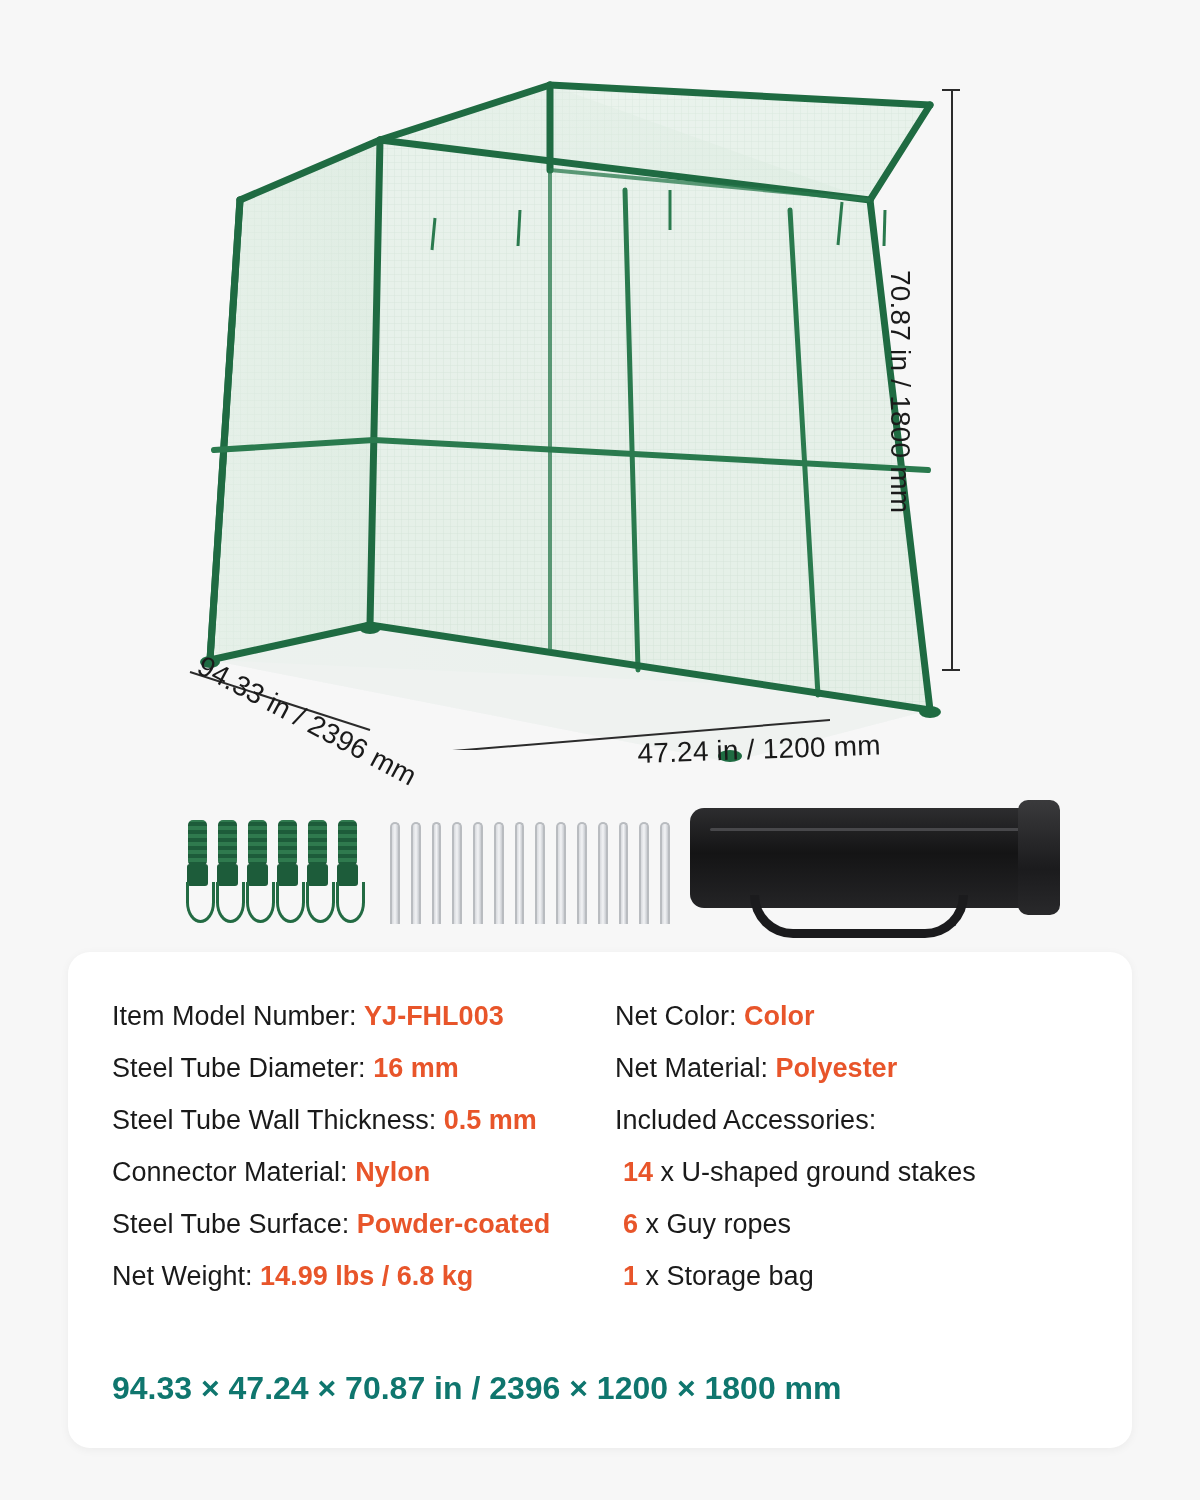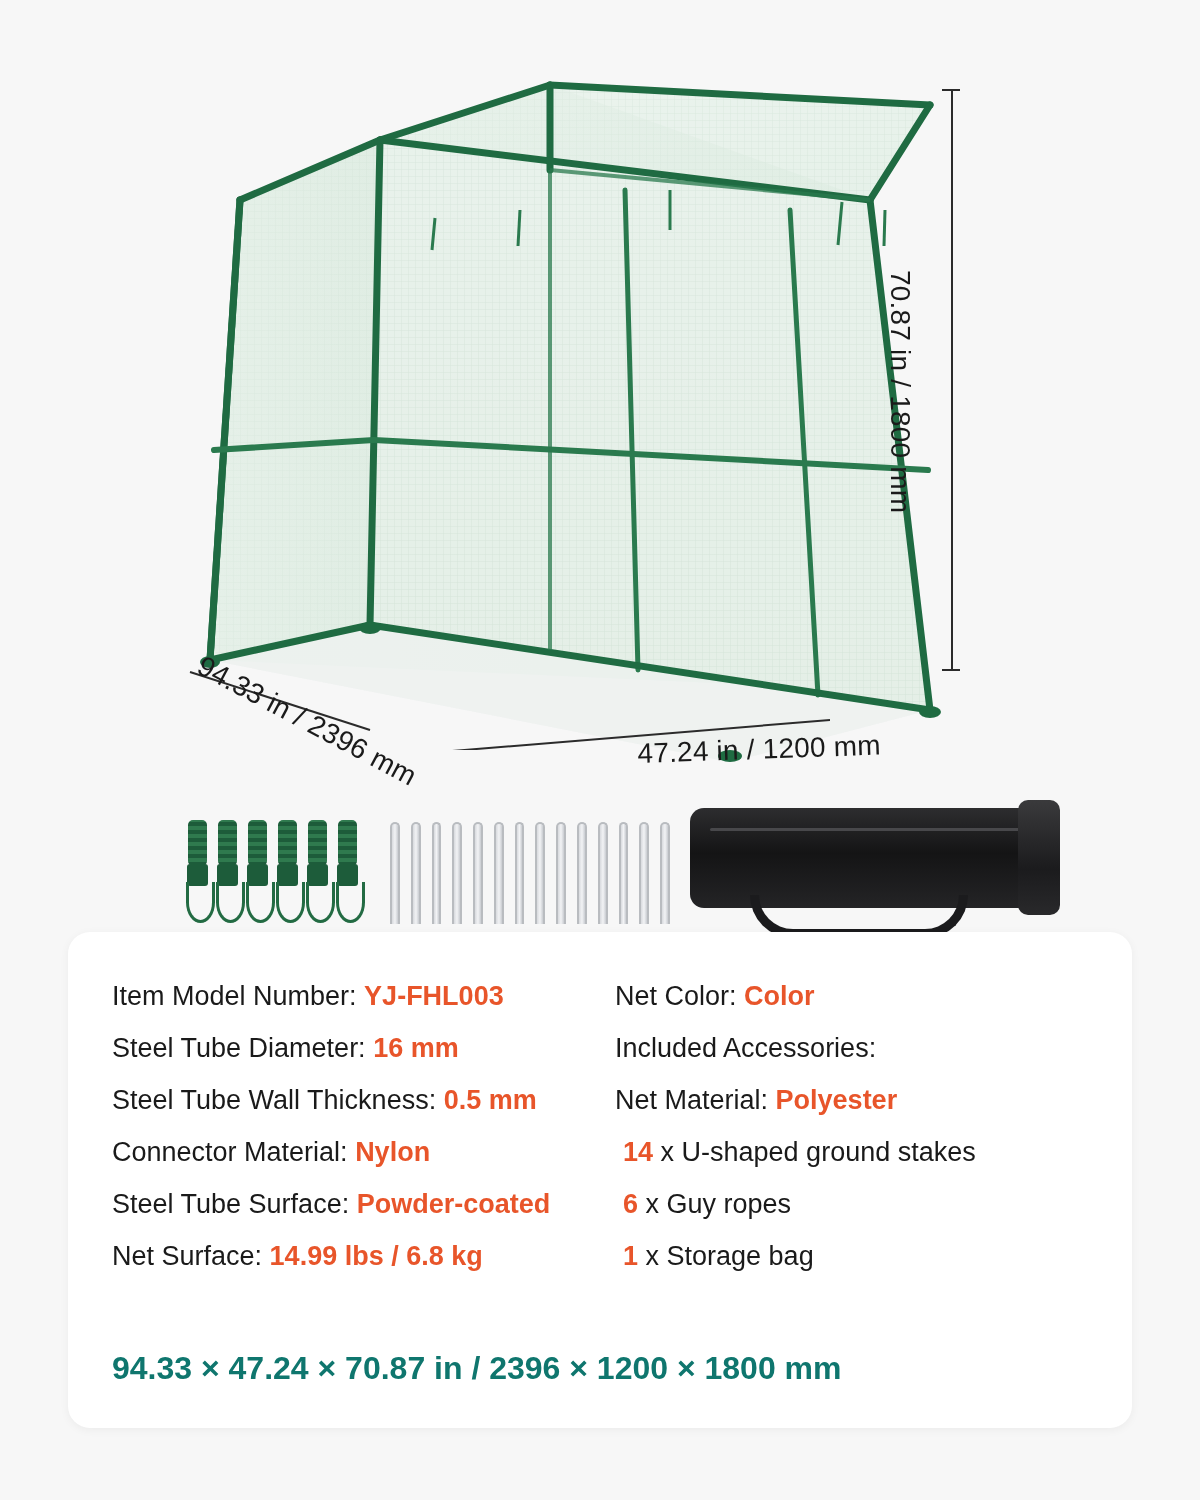--- a/index.html
+++ b/index.html
@@ -178,21 +178,21 @@
     height: 34px;
     border: 9px solid #1b1b1d;
     border-top: none;
     border-radius: 0 0 60px 60px;
   }
 
   
   .spec-card {
     position: absolute;
     left: 68px;
-    top: 932px;
+    top: 952px;
     width: 1064px;
     height: 496px;
     background: #ffffff;
     border-radius: 22px;
     box-shadow: 0 2px 10px rgba(0,0,0,0.05);
   }
   .spec-inner {
     position: absolute;
     left: 44px;
     top: 38px;
@@ -424,37 +424,37 @@
         </div>
         <div class="spec-line">
           <span>Connector Material:</span>
           <span class="spec-val">Nylon</span>
         </div>
         <div class="spec-line">
           <span>Steel Tube Surface:</span>
           <span class="spec-val">Powder-coated</span>
         </div>
         <div class="spec-line">
-          <span>Net Surface:</span>
+          <span>Net Weight:</span>
           <span class="spec-val">14.99 lbs / 6.8 kg</span>
         </div>
       </div>
 
       <div class="col right">
         <div class="spec-line">
           <span>Net Color:</span>
           <span class="spec-val">Color</span>
         </div>
         <div class="spec-line">
-          <span>Included Accessories:</span>
-        </div>
-        <div class="spec-line">
           <span>Net Material:</span>
           <span class="spec-val">Polyester</span>
         </div>
+        <div class="spec-line">
+          <span>Included Accessories:</span>
+        </div>
         <div class="acc-line">
           <span class="acc-qty">14</span><span> x U-shaped ground stakes</span>
         </div>
         <div class="acc-line">
           <span class="acc-qty">6</span><span> x Guy ropes</span>
         </div>
         <div class="acc-line">
           <span class="acc-qty">1</span><span> x Storage bag</span>
         </div>
       </div>

